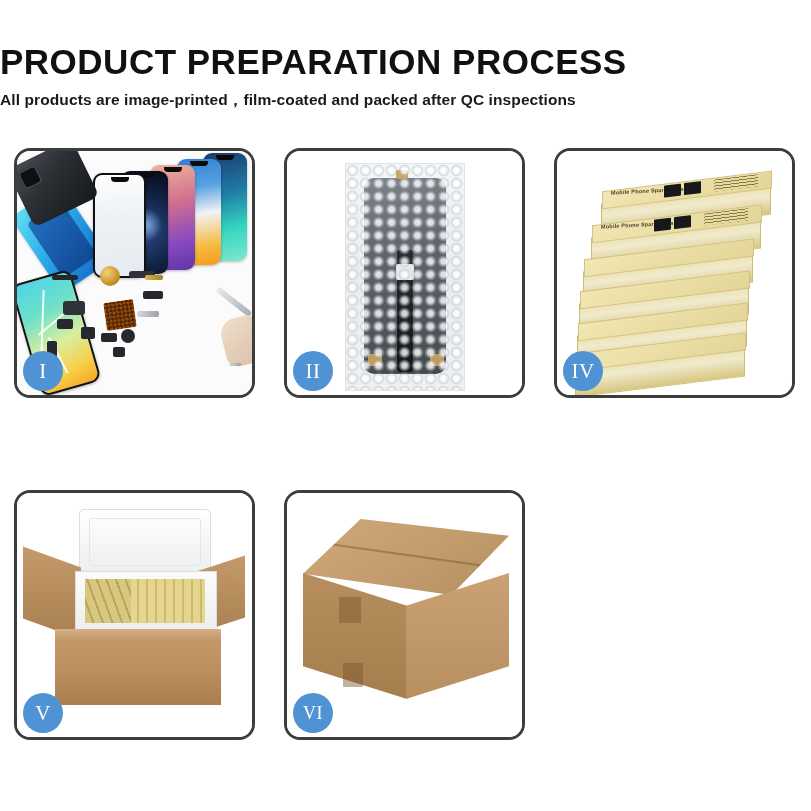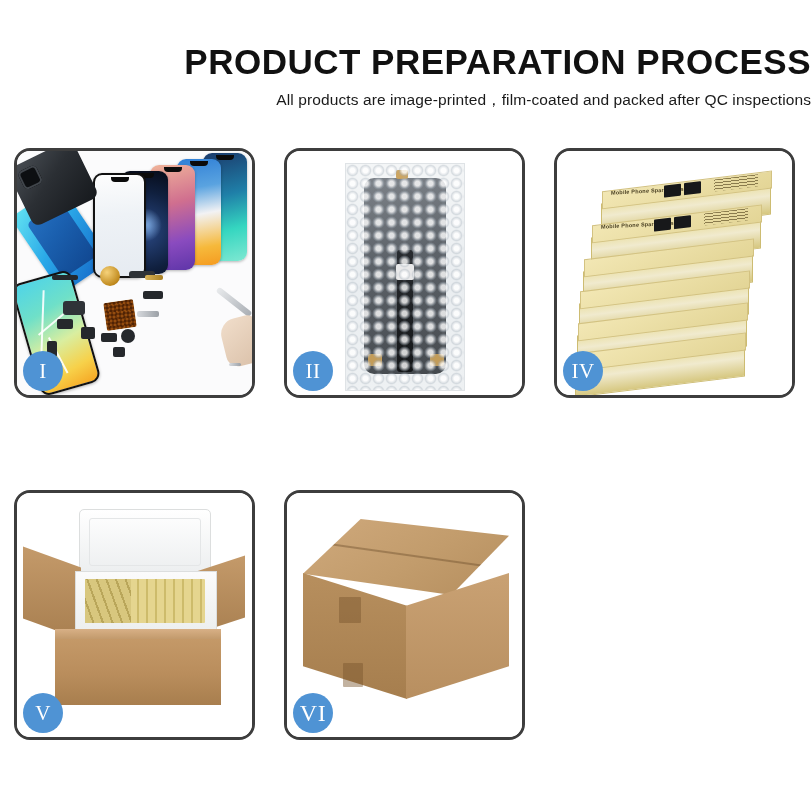--- a/index.html
+++ b/index.html
@@ -4,30 +4,30 @@
 <style>
   html,body{margin:0;padding:0;}
   body{
     width:811px;height:811px;background:#ffffff;
     font-family:"Liberation Sans",sans-serif;
     overflow:hidden;position:relative;
   }
   .page{width:811px;height:811px;position:relative;}
 
   
-  .header{padding-top:44px;text-align:right;}
+  .header{padding-top:44px;text-align:left;}
   .title{
     font-family:"Liberation Sans",sans-serif;
     font-size:35px;font-weight:700;color:#111;
     letter-spacing:.5px;line-height:1.05;
     white-space:nowrap;
   }
   .subtitle{
     margin-top:9px;font-size:15.5px;color:#1a1a1a;
-    font-weight:400;letter-spacing:.1px;white-space:nowrap;
+    font-weight:700;letter-spacing:.1px;white-space:nowrap;
   }
 
   
   .grid{
     position:absolute;left:14px;top:148px;
     width:783px;
     display:grid;
     grid-template-columns:repeat(3,241px);
     grid-template-rows:250px 250px;
     column-gap:29px;row-gap:92px;
@@ -44,21 +44,21 @@
   
   .badge{
     position:absolute;left:6px;bottom:4px;
     width:40px;height:40px;border-radius:50%;
     background:#4f93d4;
     display:flex;align-items:center;justify-content:center;
     color:#ffffff;font-family:"Liberation Serif",serif;
     font-size:21px;line-height:1;letter-spacing:.5px;
     z-index:9;
   }
-  .badge.small{font-size:24px;}
+  .badge.small{font-size:18px;}
 
   
   .p1{background:#fbfbfc;}
   .ph{position:absolute;border-radius:9px;box-shadow:0 1px 3px rgba(0,0,0,.28);}
   .ph-film{
     left:14px;top:42px;width:60px;height:92px;
     background:linear-gradient(150deg,#63e4f2 0%,#2aa8e8 45%,#1467c8 100%);
     transform:rotate(-34deg);border-radius:8px;
   }
   .ph-film:after{

